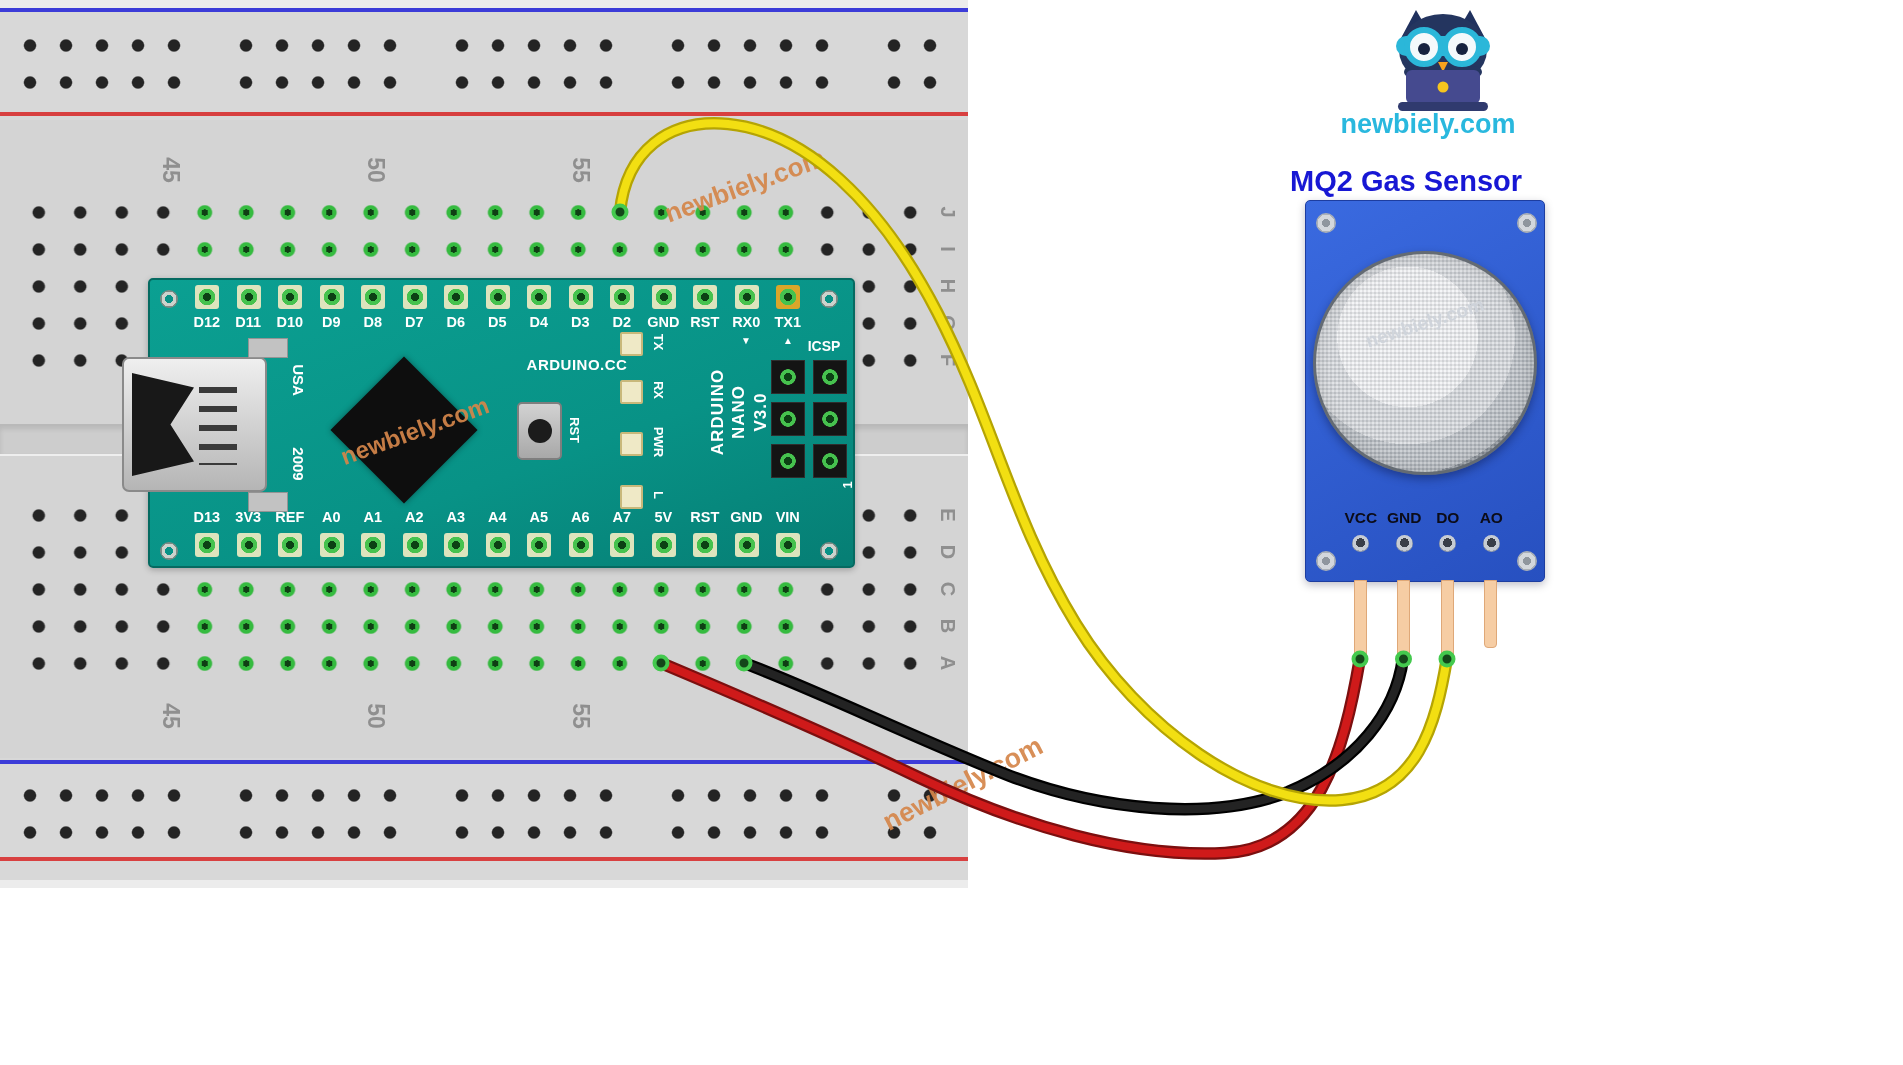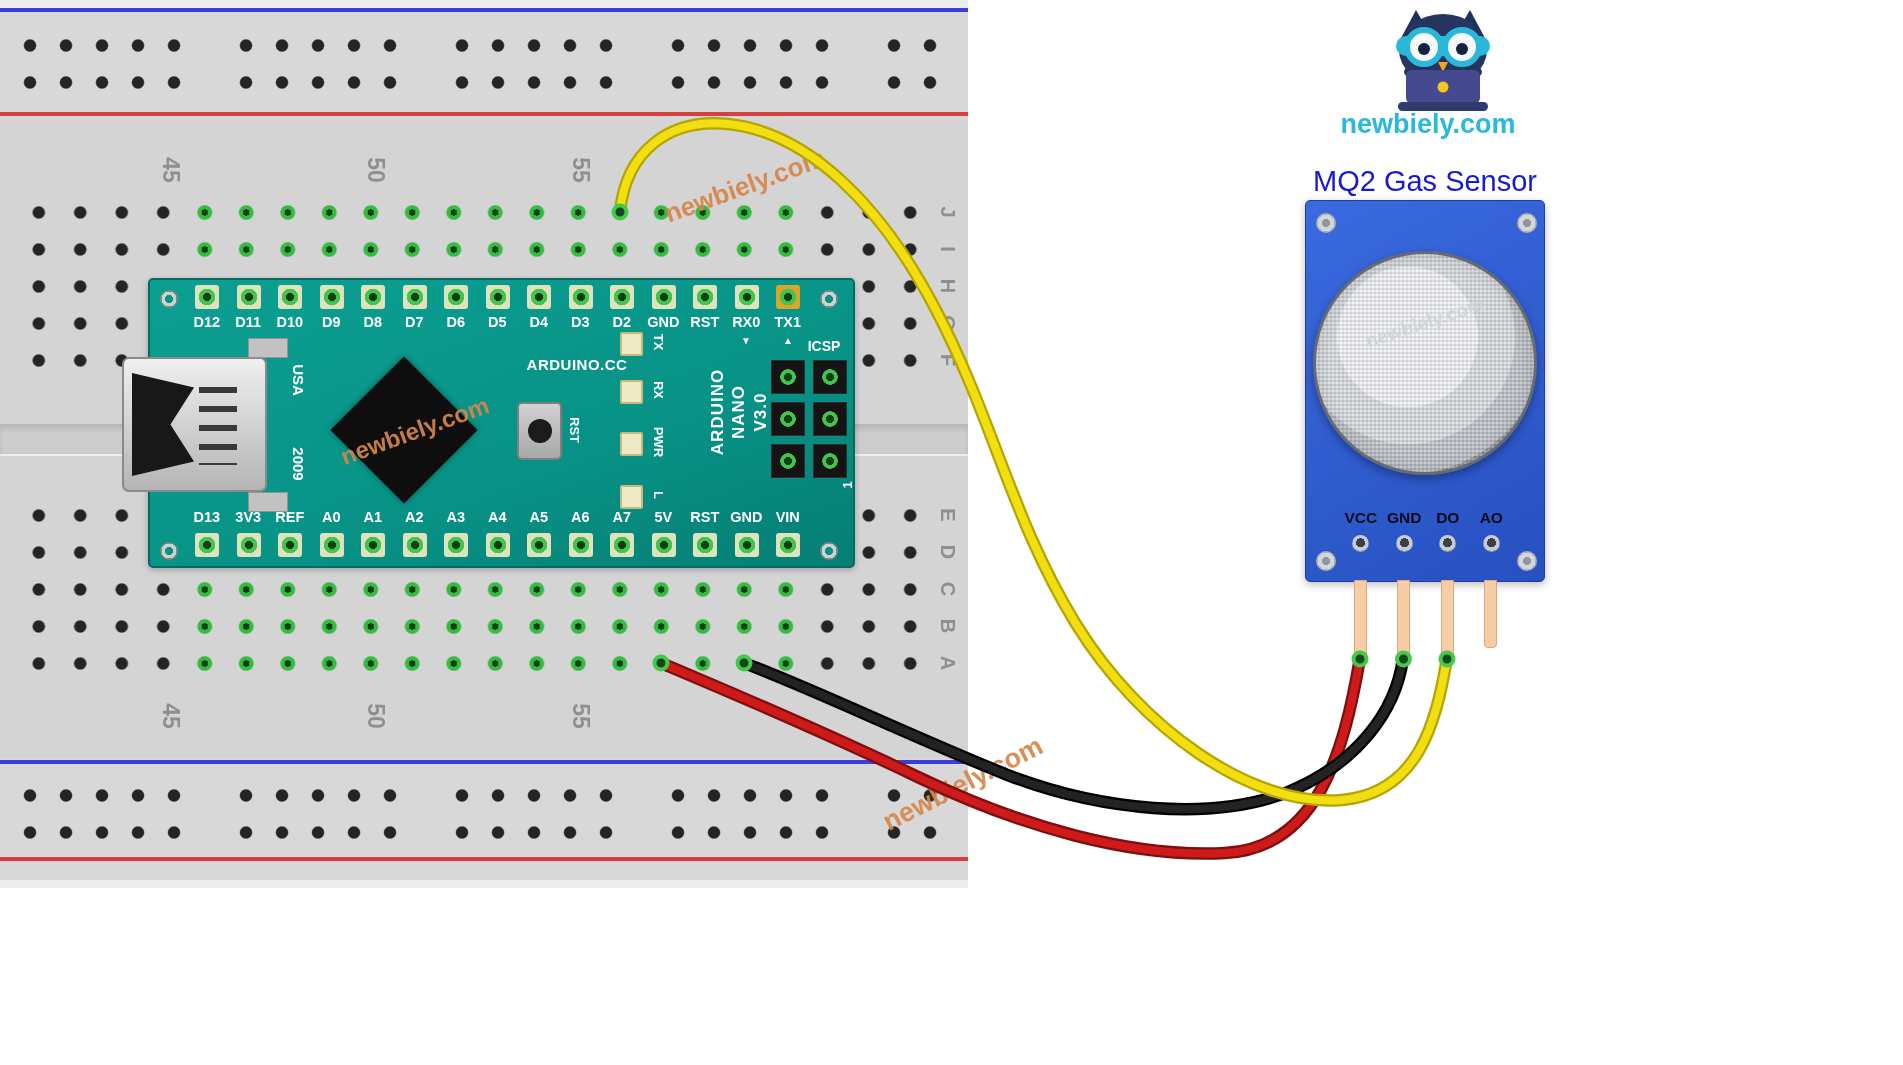--- a/index.html
+++ b/index.html
@@ -67,22 +67,22 @@
   .nano-label { position:absolute; left:589px; top:132px; color:#ffffff; font-weight:bold;
     font-size:17px; letter-spacing:1px; text-align:center; line-height:1.25;
     transform:translate(-50%,-50%) rotate(-90deg); }
   .icsp-grid { position:absolute; left:621px; top:80px; display:grid;
     grid-template-columns:34px 34px; grid-auto-rows:34px; gap:8px; }
   .icsp-pin { width:34px; height:34px; background:#141414; border:1px solid #2e2e2e;
     background-image:radial-gradient(circle at 50% 50%, #0c4014 0 4px, #46c24e 4px 7.5px, rgba(0,0,0,0) 8px); }
   .marker { position:absolute; color:#ffffff; font-size:10px; transform:translate(-50%,-50%); }
 
   
-  .sensor-title { position:absolute; left:1290px; top:165px; width:270px; text-align:center;
-    color:#1717d4; font-size:29px; font-weight:normal; z-index:3; }
+  .sensor-title { position:absolute; left:1290px; top:165px; width:270px; 
+    color:#1717d4; font-size:29px; font-weight:bold; z-index:3; }
   .sensor-board { position:absolute; left:1305px; top:200px; width:240px; height:382px; z-index:2;
     background:linear-gradient(150deg,#3a6ae0,#2750c0); border:1px solid #1d3da0; border-radius:5px;
     box-shadow:0 3px 8px rgba(0,0,40,.25); }
   .corner-hole { position:absolute; width:20px; height:20px; border-radius:50%;
     background:radial-gradient(circle, #8f969e 0 4px, #d3d7dc 4px 8.5px, #aab0b7 8.5px 10px); }
   .sensor-circle { position:absolute; left:7px; top:50px; width:224px; height:224px; border-radius:50%;
     background-image:
       repeating-linear-gradient(0deg, rgba(255,255,255,.18) 0 2px, rgba(70,75,82,.10) 2px 4px),
       repeating-linear-gradient(90deg, rgba(255,255,255,.14) 0 2px, rgba(70,75,82,.10) 2px 4px),
       radial-gradient(circle at 42% 38%, #f1f2f4 0 38%, #d7dade 38% 58%, #babfc5 58% 74%, #90979f 74% 87%, #767d85 87% 100%);

